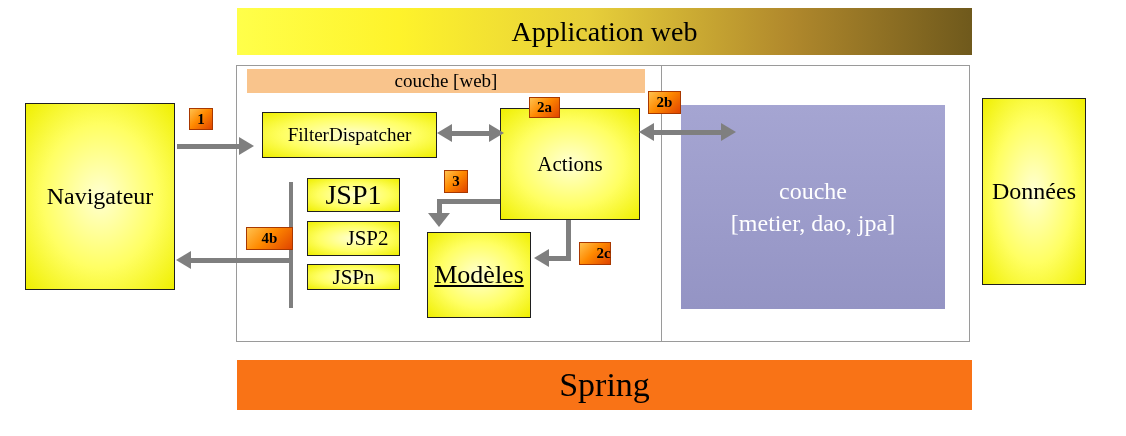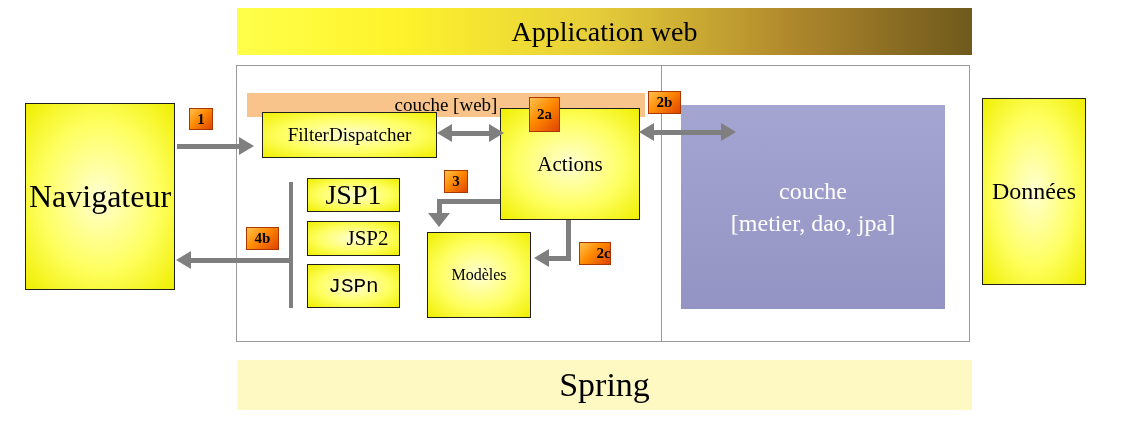--- a/index.html
+++ b/index.html
@@ -10,47 +10,46 @@
   .abs { position:absolute; box-sizing:border-box; }
   .center { display:flex; align-items:center; justify-content:center; text-align:left; }
 
   
   .app-banner {
     left:237px; top:8px; width:735px; height:47px; font-size:28px;
     background:linear-gradient(90deg,#ffff4a 0%,#fef32b 22%,#e7cf3a 48%,#b1892c 75%,#6f591c 100%);
   }
   .spring-banner {
     left:237px; top:360px; width:735px; height:50px; font-size:34px;
-    background:#fef9c3;
+    background:#f97316;
   }
 
   
   .panel { border:1px solid #9a9a9a; background:#ffffff; }
   .left-panel  { left:236px; top:65px; width:426px; height:277px; }
   .right-panel { left:661px; top:65px; width:309px; height:277px; }
 
   .couche-web {
     left:247px; top:69px; width:398px; height:24px; font-size:19px;
     background:#f9c48c;
-    margin-top:24px;
   }
 
   
   .ybox {
     background:radial-gradient(ellipse at center,#ffffd2 0%,#ffff63 55%,#efef00 100%);
     border:1px solid #1f1f1f;
   }
-  .navigateur { left:25px;  top:103px; width:150px; height:187px; font-size:32px; }
+  .navigateur { left:25px;  top:103px; width:150px; height:187px; font-size:24px; }
   .donnees    { left:982px; top:98px;  width:104px; height:187px; font-size:24px; }
   .filterdisp { left:262px; top:112px; width:175px; height:46px;  font-size:19px; }
   .actions    { left:500px; top:108px; width:140px; height:112px; font-size:21px; }
   .jsp1       { left:307px; top:178px; width:93px;  height:34px;  font-size:28px; }
   .jsp2       { left:307px; top:221px; width:93px;  height:35px;  font-size:21px;padding-left:28px; }
-  .jspn       { left:307px; top:264px; width:93px;  height:44px;  font-size:21px;font-family:Liberation Mono, monospace; }
-  .modeles    { left:427px; top:232px; width:104px; height:86px;  font-size:16px; }
+  .jspn       { left:307px; top:264px; width:93px;  height:26px;  font-size:21px; }
+  .modeles    { left:427px; top:232px; width:104px; height:86px;  font-size:26px;text-decoration:underline; }
 
   .purple-box {
     left:681px; top:94px; width:264px; height:204px; font-size:24px; color:#ffffff;
     background:linear-gradient(180deg,#a5a5d2 0%,#9494c4 100%);
     flex-direction:column; line-height:1.35;
   }
   .purple-box.center { display:flex;margin-top:11px; }
 
   
   .aline { background:#7f7f7f; }
@@ -113,19 +112,19 @@
 
   <div class="abs aline" style="left:566px; top:220px; width:5px; height:40px;"></div>
   <div class="abs aline" style="left:548px; top:256px; width:23px; height:5px;"></div>
   <div class="abs ah ah-left" style="left:534px; top:249px;"></div>
 
   <div class="abs aline" style="left:289px; top:182px; width:4px; height:126px;"></div>
   <div class="abs aline" style="left:191px; top:258px; width:100px; height:5px;"></div>
   <div class="abs ah ah-left" style="left:176px; top:251px;"></div>
 
   <div class="abs badge" style="left:189px; top:108px; width:24px; height:22px;">1</div>
-  <div class="abs badge" style="left:529px; top:97px; width:31px; height:35px;">2a</div>
+  <div class="abs badge" style="left:529px; top:97px; width:31px; height:21px;">2a</div>
   <div class="abs badge" style="left:648px; top:91px; width:33px; height:23px;">2b</div>
   <div class="abs badge" style="left:444px; top:170px; width:24px; height:23px;">3</div>
   <div class="abs badge" style="left:579px; top:242px; width:32px; height:23px;padding-left:17px;">2c</div>
-  <div class="abs badge" style="left:246px; top:227px; width:33px; height:23px;">4b</div>
+  <div class="abs badge" style="left:246px; top:227px; width:47px; height:23px;">4b</div>
 
 </div>
 
 </body></html>

